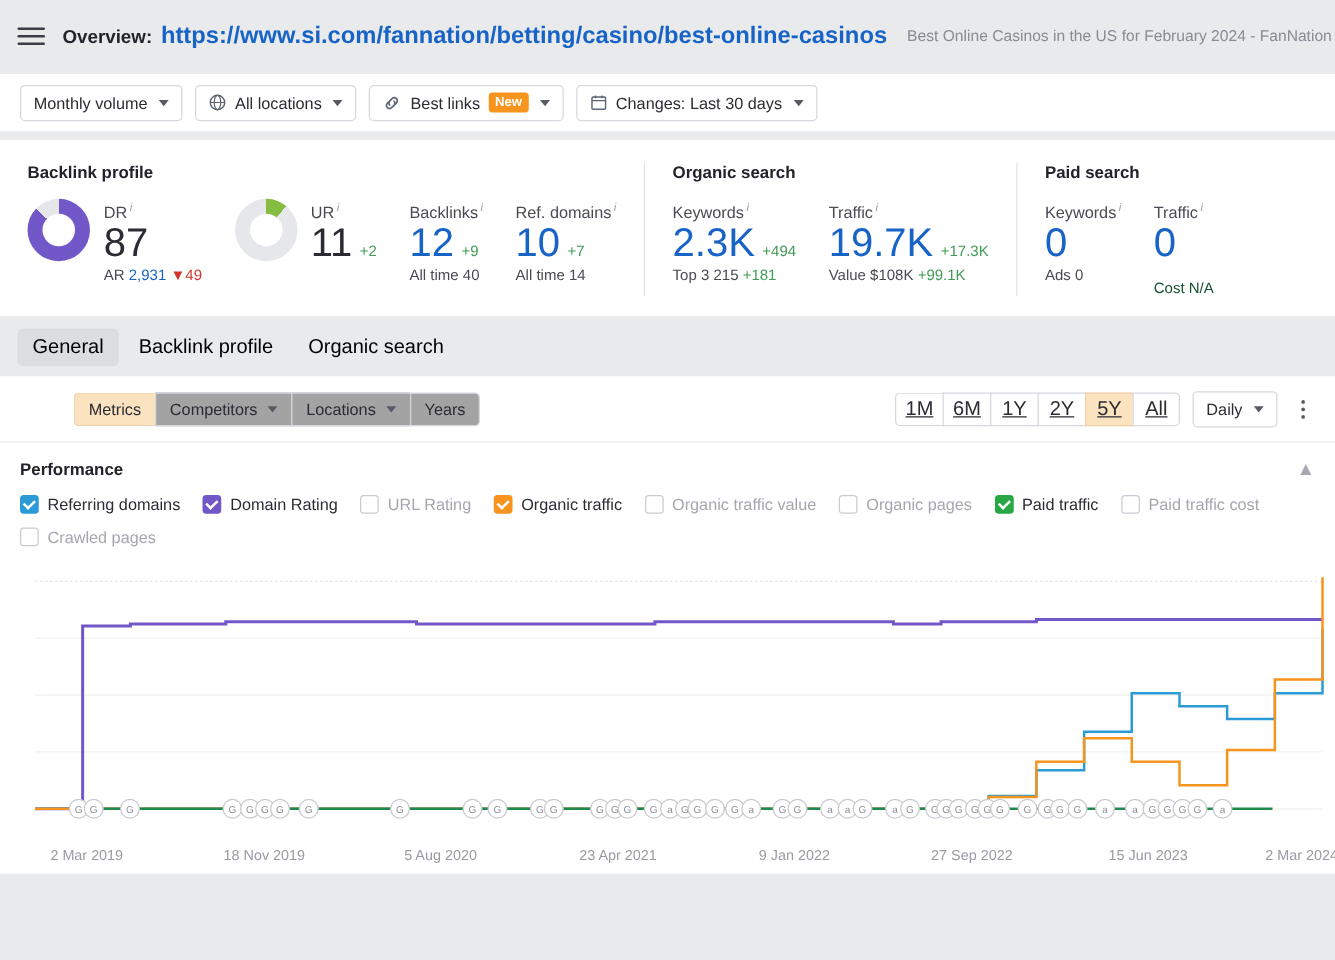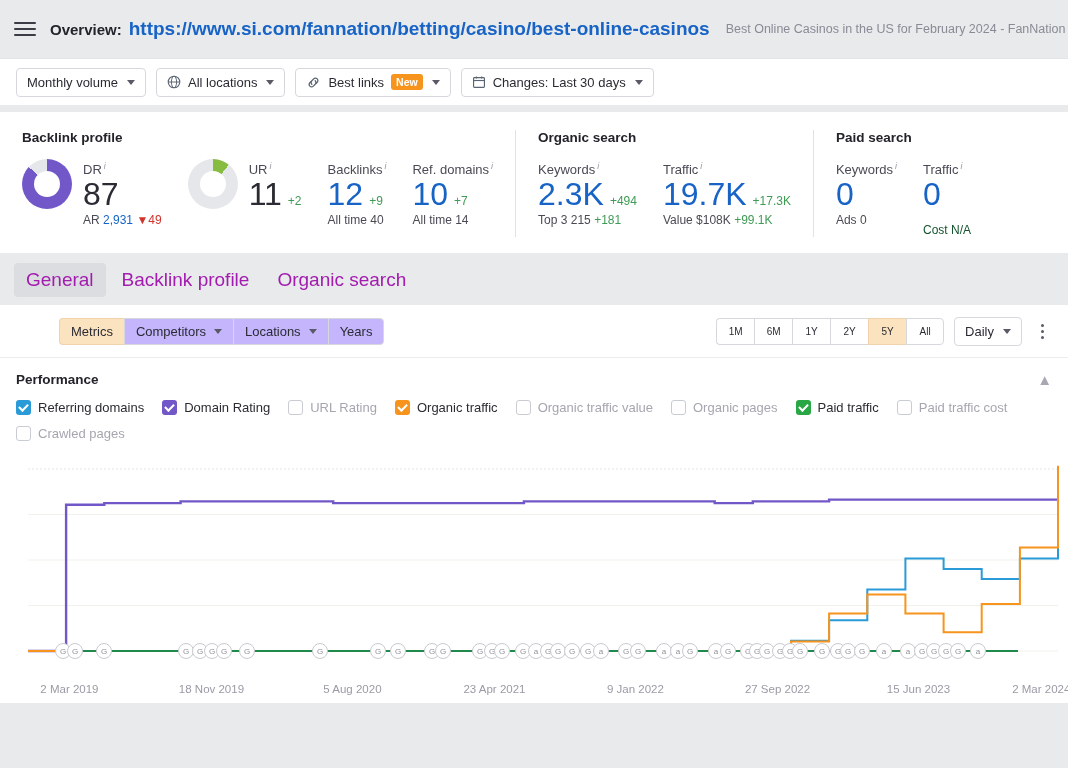--- a/index.html
+++ b/index.html
@@ -142,69 +142,70 @@
 
   
   .sectiontabs {
     display: flex;
     align-items: center;
     gap: 4px;
     padding: 10px 14px 8px 14px;
     background: #e9eaec;
   }
   .stab {
-    font-size: 19px;
-    color: #a21caf;
+    font-size: 16px;
+    color: #000000;
     padding: 6px 12px;
     border-radius: 4px;
     cursor: pointer;
   }
   .stab.active { background: #dcdde1; }
 
   
   .panel { background: #fff; }
   .panel-tools {
     display: flex;
     align-items: center;
     justify-content: space-between;
     padding: 12px 16px 11px 16px;
     border-bottom: 1px solid #ececef;
   }
   .segbtns { display: inline-flex; }
   .segbtns .seg {
     border: 1px solid #d6d8de;
     border-right: none;
-    background: #c4b5fd;
+    background: #a3a3a3;
     font-size: 13px;
     color: #2b2b33;
     padding: 0 11px;
     height: 27px;
     display: inline-flex;
     align-items: center;
     gap: 6px;
     cursor: pointer;
     white-space: nowrap;
   }
   .segbtns .seg:first-child { border-radius: 4px 0 0 4px; }
   .segbtns .seg:last-child { border-right: 1px solid #d6d8de; border-radius: 0 4px 4px 0; }
   .segbtns .seg.active { background: #fbe3c0; border-color: #f0d3ad; margin-left: 43px; }
   .range-group { display: flex; align-items: center; gap: 10px; }
   .rbtns { display: inline-flex; }
   .rbtns .r {
     border: 1px solid #d6d8de;
     border-right: none;
     background: #fff;
-    font-size: 10px;
+    font-size: 16px;
     color: #2b2b33;
     width: 38px;
     height: 27px;
     display: inline-flex;
     align-items: center;
     justify-content: center;
     cursor: pointer;
+    text-decoration: underline;
   }
   .rbtns .r:first-child { border-radius: 4px 0 0 4px; }
   .rbtns .r:last-child { border-right: 1px solid #d6d8de; border-radius: 0 4px 4px 0; }
   .rbtns .r.active { background: #fbe3c0; border-color: #f0d3ad; }
   .kebab {
     width: 20px; height: 27px;
     display: inline-flex; flex-direction: column;
     align-items: center; justify-content: center; gap: 3px;
     cursor: pointer;
   }

